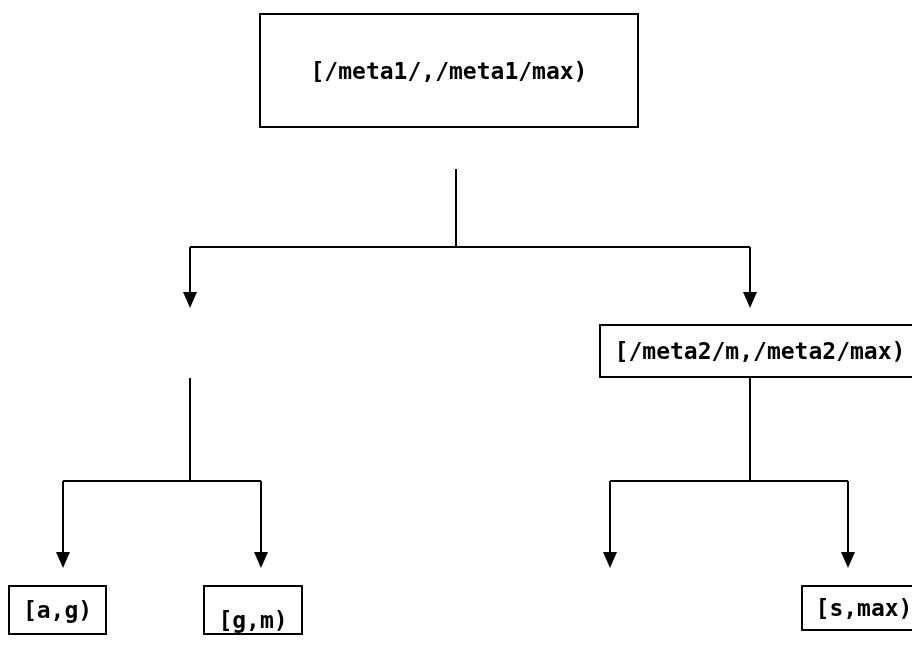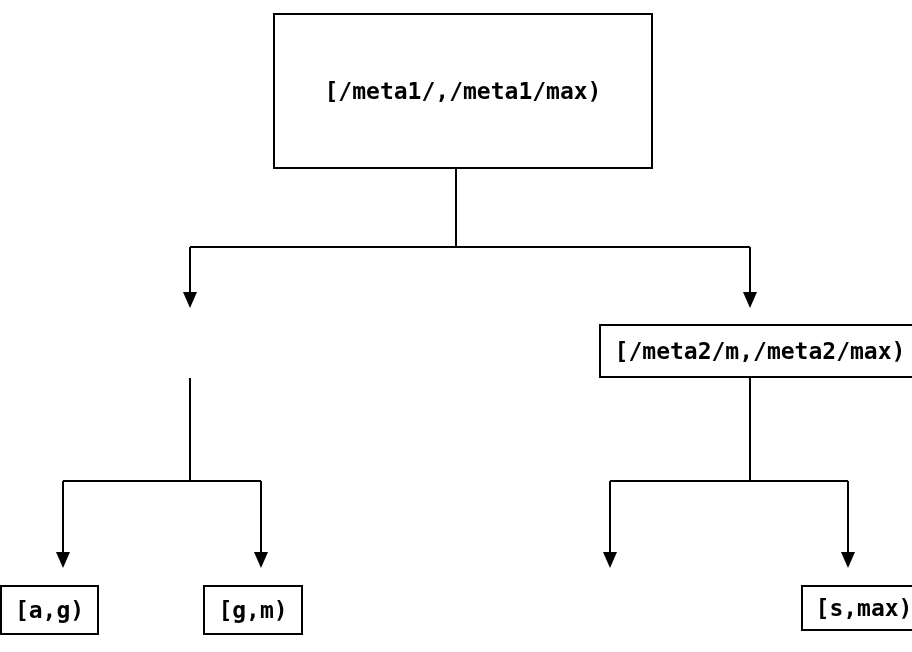--- a/index.html
+++ b/index.html
@@ -29,25 +29,25 @@
     background: #ffffff;
     display: flex;
     align-items: center;
     justify-content: center;
     font-size: 23px;
     font-weight: bold;
     color: #000000;
     white-space: nowrap;
     letter-spacing: 0;
   }
-  #node-root       { left: 259px; top: 13px;  width: 380px; height: 156px; margin-left: 14px; }
+  #node-root       { left: 259px; top: 13px;  width: 380px; height: 115px; }
   #node-meta2-low  { left: 22px;  top: 324px; width: 322px; height: 54px; }
   #node-meta2-high { left: 599px; top: 324px; width: 322px; height: 54px; }
-  #node-leaf-ag    { left: 0;   top: 585px; width: 99px;  height: 50px; }
-  #node-leaf-gm    { left: 203px; top: 585px; width: 100px; height: 50px; }
+  #node-leaf-ag    { left: 8px;   top: 585px; width: 99px;  height: 50px; }
+  #node-leaf-gm    { left: 203px; top: 585px; width: 100px; height: 50px; align-items: flex-end; }
   #node-leaf-ms    { left: 555px; top: 585px; width: 98px;  height: 50px; }
   #node-leaf-smax  { left: 778px; top: 585px; width: 126px; height: 46px; margin-left: 23px; }
 </style>
 </head>
 <body>
 
 <div class="canvas">
 
   <svg class="edges" width="912" height="652" viewBox="0 0 912 652" xmlns="http://www.w3.org/2000/svg">
     <g stroke="#000000" stroke-width="2" fill="none">

